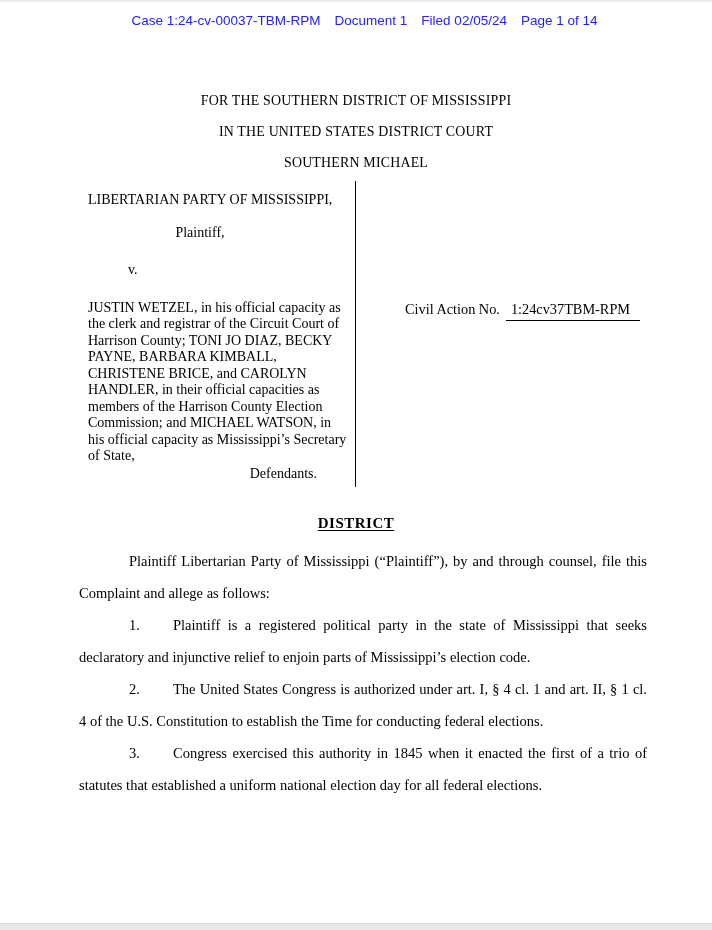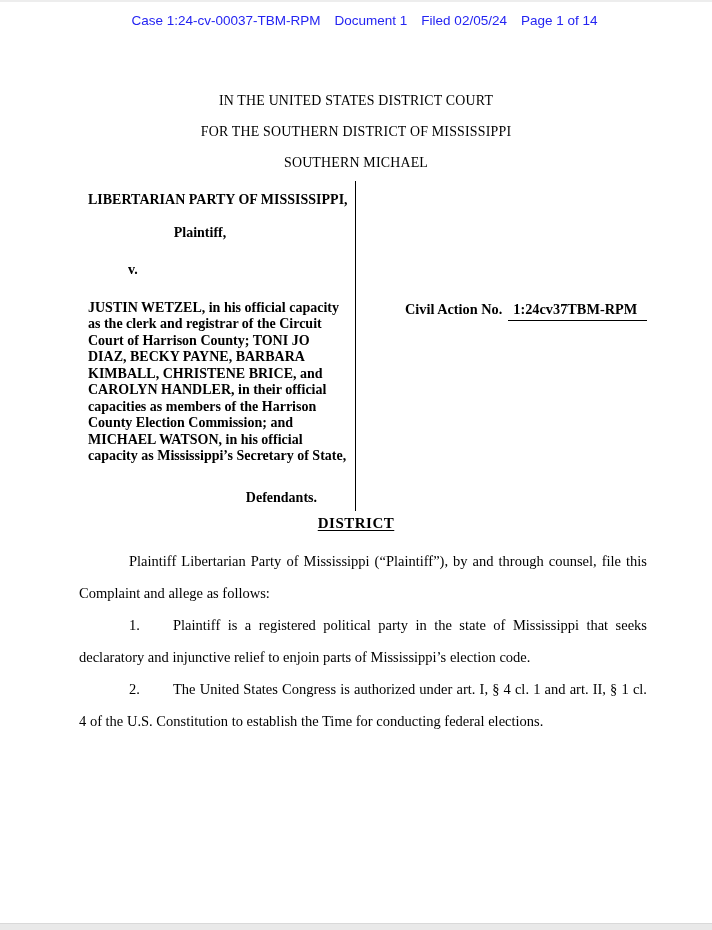--- a/index.html
+++ b/index.html
@@ -37,33 +37,33 @@
     position: absolute; top: 85px; left: 0; right: 0;
     text-align: center;
     font-size: 13.9px; line-height: 31px;
     letter-spacing: 0.2px;
   }
 
   
   .caption {
     position: absolute; top: 181px; left: 88px;
     display: flex;
-    font-size: 14px; line-height: 16.5px; font-weight: bold;
+    font-size: 14px; line-height: 16.5px;
   }
   .cap-left {
     width: 268px;
     border-right: 1.5px solid #000;
     padding: 11px 0 5px 0;
     box-sizing: border-box;
   }
   .cap-party { padding-right: 6px; }
   .cap-plaintiff-role { text-align: center; padding-right: 43px; margin-top: 16px; }
   .cap-versus { padding-left: 40px; margin-top: 21px; }
   .cap-defendants { margin-top: 21px; padding-right: 6px; }
-  .cap-defendants-role { text-align: right; padding-right: 38px; margin-top: 25px; }
+  .cap-defendants-role { text-align: right; padding-right: 38px; margin-top: 1px; }
 
   .cap-right { padding-left: 49px; }
   .civil-line { margin-top: 120px; font-size: 14.3px; white-space: nowrap; }
   .civil-number {
     display: inline-block;
     margin-left: 6px;
     padding: 0 10px 2px 5px;
     border-bottom: 1.3px solid #000;
   }
 
@@ -100,22 +100,22 @@
   <div class="top-edge"></div>
 
   <div class="stamp">
     <span>Case 1:24-cv-00037-TBM-RPM</span>
     <span>Document 1</span>
     <span>Filed 02/05/24</span>
     <span>Page 1 of 14</span>
   </div>
 
   <div class="court-heading">
+    <div>FOR THE SOUTHERN DISTRICT OF MISSISSIPPI</div>
     <div>IN THE UNITED STATES DISTRICT COURT</div>
-    <div>FOR THE SOUTHERN DISTRICT OF MISSISSIPPI</div>
     <div>SOUTHERN MICHAEL</div>
   </div>
 
   <div class="caption">
     <div class="cap-left">
       <div class="cap-party">LIBERTARIAN PARTY OF MISSISSIPPI,</div>
       <div class="cap-plaintiff-role">Plaintiff,</div>
       <div class="cap-versus">v.</div>
       <div class="cap-defendants">JUSTIN WETZEL, in his official capacity as the clerk and registrar of the Circuit Court of Harrison County; TONI JO DIAZ, BECKY PAYNE, BARBARA KIMBALL, CHRISTENE BRICE, and CAROLYN HANDLER, in their official capacities as members of the Harrison County Election Commission; and MICHAEL WATSON, in his official capacity as Mississippi’s Secretary of State,</div>
       <div class="cap-defendants-role">Defendants.</div>
@@ -128,16 +128,17 @@
   </div>
 
   <div class="complaint-heading">
     <span>DISTRICT</span>
   </div>
 
   <div class="body-text">
     <p>Plaintiff Libertarian Party of Mississippi (“Plaintiff”), by and through counsel, file this Complaint and allege as follows:</p>
     <p><span class="pnum">1.</span><span>Plaintiff is a registered political party in the state of Mississippi that seeks declaratory and injunctive relief to enjoin parts of Mississippi’s election code.</span></p>
     <p><span class="pnum">2.</span><span>The United States Congress is authorized under art. I, § 4 cl. 1 and art. II, § 1 cl. 4 of the U.S. Constitution to establish the Time for conducting federal elections.</span></p>
+    <p><span class="pnum">3.</span><span>Congress exercised this authority in 1845 when it enacted the first of a trio of statutes that established a uniform national election day for all federal elections.</span></p>
   </div>
 
   <div class="bottom-bar"></div>
 </div>
 
 </body></html>

